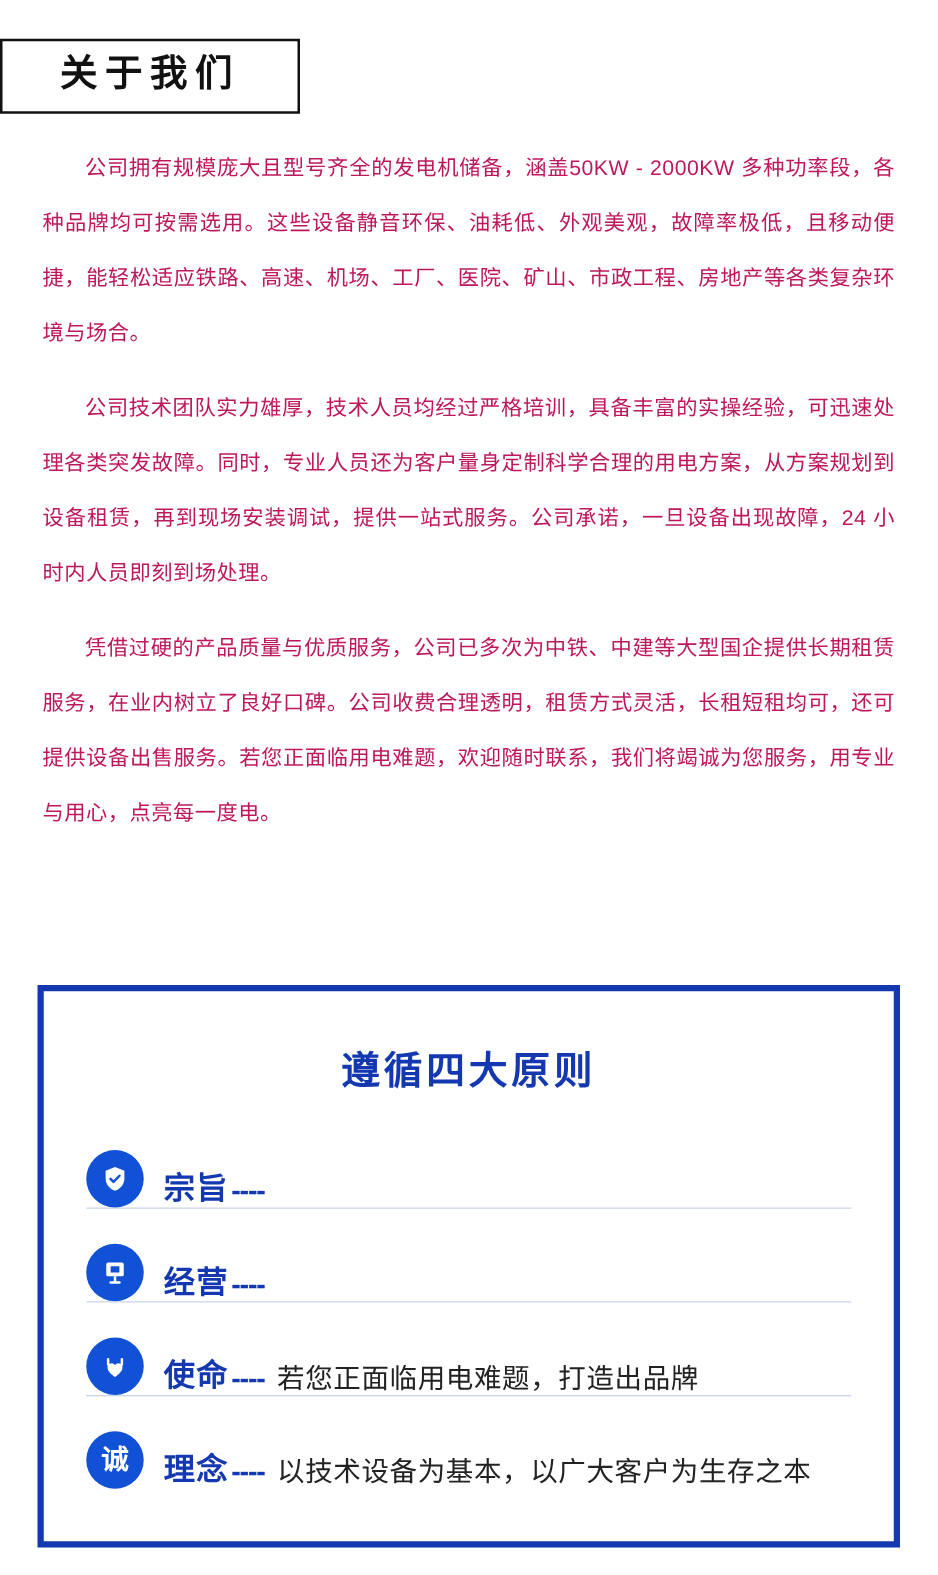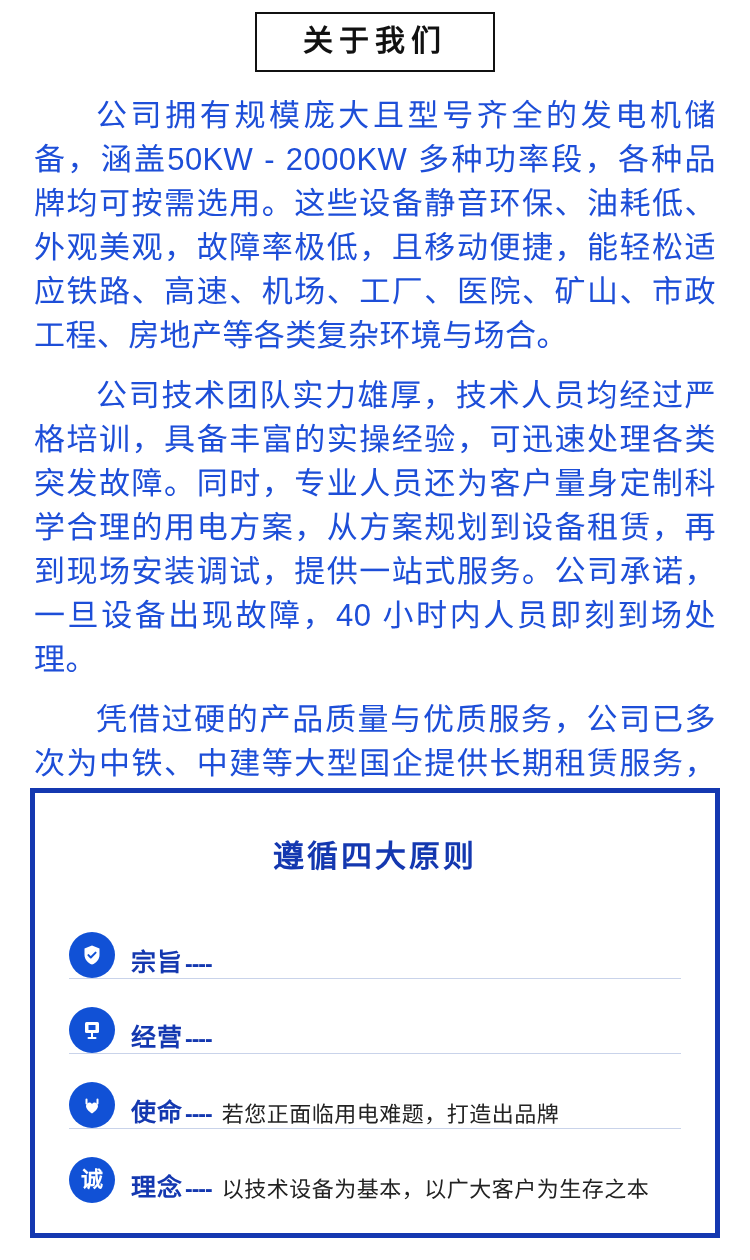--- a/index.html
+++ b/index.html
@@ -13,45 +13,45 @@
     height: 1260px;
     position: relative;
     font-family: "Liberation Sans", "DejaVu Sans", sans-serif;
     color: #1a1a1a;
     overflow: hidden;
   }
 
   
   .title-wrap {
     display: flex;
-    justify-content: center;
-    padding-top: 12px;
+    justify-content: flex-start;
+    padding-top: 31px;
   }
   .title-box {
     border: 2px solid #111111;
     padding: 12px 46px 14px 46px;
     display: inline-block;
   }
   .title-box .title-text {
     font-size: 30px;
     font-weight: 700;
     letter-spacing: 6px;
     color: #111111;
     line-height: 1;
     white-space: nowrap;
   }
 
   
   .body-copy {
     padding: 22px 34px 0 34px;
   }
   .para {
-    font-size: 31px;
+    font-size: 17px;
     line-height: 44px;
-    color: #1d4ed8;
+    color: #be185d;
     text-indent: 2em;
     text-align: justify;
     margin: 0 0 16px 0;
     letter-spacing: 0.4px;
   }
 
   
   .panel {
     position: absolute;
     left: 30px;
@@ -62,21 +62,21 @@
     box-sizing: border-box;
     background: #ffffff;
   }
   .panel-title {
     text-align: center;
     font-size: 31px;
     font-weight: 700;
     color: #1438b0;
     letter-spacing: 3px;
     margin-top: 38px;
-    margin-bottom: 28px;
+    margin-bottom: 16px;
   }
   .principle-list {
     padding: 0 34px;
   }
   .principle-row {
     display: flex;
     align-items: flex-end;
     height: 74px;
     border-bottom: 1.5px solid #c9d3ea;
   }
@@ -126,21 +126,21 @@
 <body>
 
 <div class="title-wrap">
   <div class="title-box">
     <div class="title-text">关于我们</div>
   </div>
 </div>
 
 <div class="body-copy">
   <p class="para">公司拥有规模庞大且型号齐全的发电机储备，涵盖50KW - 2000KW 多种功率段，各种品牌均可按需选用。这些设备静音环保、油耗低、外观美观，故障率极低，且移动便捷，能轻松适应铁路、高速、机场、工厂、医院、矿山、市政工程、房地产等各类复杂环境与场合。</p>
-  <p class="para">公司技术团队实力雄厚，技术人员均经过严格培训，具备丰富的实操经验，可迅速处理各类突发故障。同时，专业人员还为客户量身定制科学合理的用电方案，从方案规划到设备租赁，再到现场安装调试，提供一站式服务。公司承诺，一旦设备出现故障，40 小时内人员即刻到场处理。</p>
+  <p class="para">公司技术团队实力雄厚，技术人员均经过严格培训，具备丰富的实操经验，可迅速处理各类突发故障。同时，专业人员还为客户量身定制科学合理的用电方案，从方案规划到设备租赁，再到现场安装调试，提供一站式服务。公司承诺，一旦设备出现故障，24 小时内人员即刻到场处理。</p>
   <p class="para">凭借过硬的产品质量与优质服务，公司已多次为中铁、中建等大型国企提供长期租赁服务，在业内树立了良好口碑。公司收费合理透明，租赁方式灵活，长租短租均可，还可提供设备出售服务。若您正面临用电难题，欢迎随时联系，我们将竭诚为您服务，用专业与用心，点亮每一度电。</p>
 </div>
 
 <div class="panel">
   <div class="panel-title">遵循四大原则</div>
 
   <div class="principle-list">
 
     <div class="principle-row">
       <div class="p-icon">

